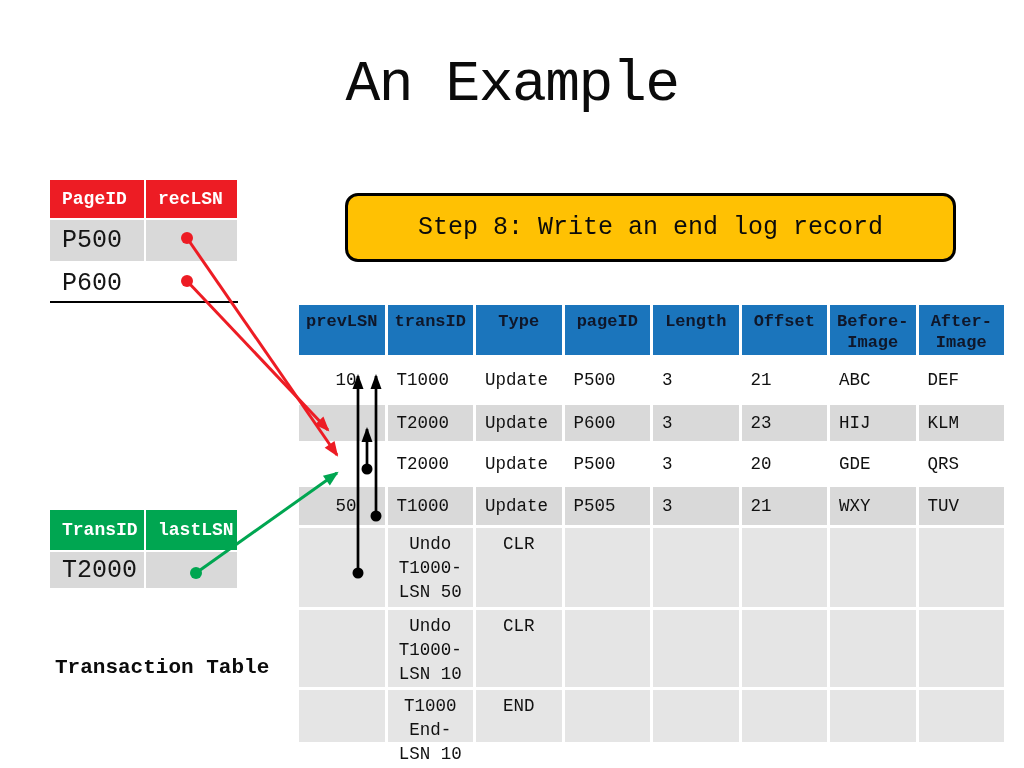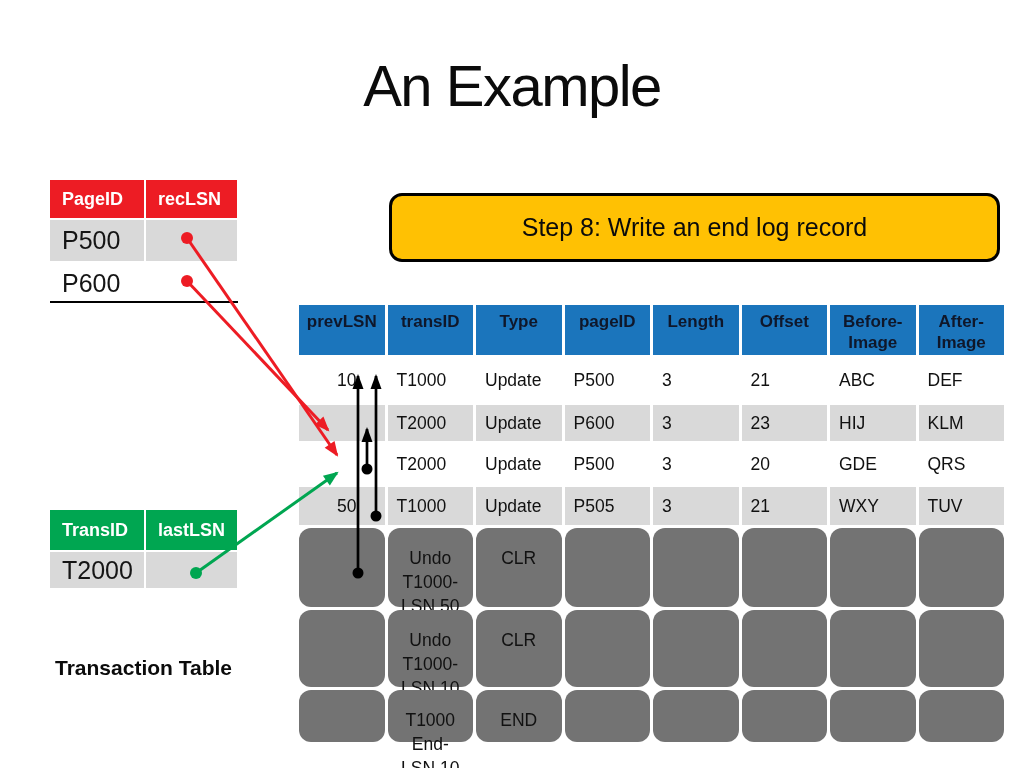--- a/index.html
+++ b/index.html
@@ -1,30 +1,30 @@
 <!DOCTYPE html>
 <html><head>
 <meta charset="utf-8">
 <style>
   html,body{margin:0;padding:0;background:#fff;}
   #canvas{
     position:relative;width:1024px;height:768px;background:#fff;overflow:hidden;
-    font-family:Liberation Sans, sans-serif;color:#000;
+    font-family:Liberation Mono, monospace;color:#000;
   }
   
   #title{
     position:absolute;top:52px;left:0;width:1024px;text-align:center;
     font-size:58px;letter-spacing:-1.5px;color:#0b0b0b;
   }
   
   #callout{
     position:absolute;left:345px;top:193px;width:605px;height:63px;
     background:#FFC103;border:3.5px solid #000;border-radius:13px;
     display:flex;align-items:center;justify-content:center;
-    font-size:25px;color:#0b0b0b;margin-left:44px;
+    font-size:25px;color:#0b0b0b;
   }
   
   .side-table{position:absolute;display:grid;gap:2px;}
   #dpt{left:50px;top:180px;grid-template-columns:94px 91px;grid-template-rows:38px 41px 40px;}
   #tt {left:50px;top:510px;grid-template-columns:94px 91px;grid-template-rows:40px 36px;}
   .side-table .hd{
     color:#fff;font-weight:bold;font-size:18px;display:flex;align-items:center;padding-left:12px;
   }
   #dpt .hd{background:#ED1C24;}
   #tt  .hd{background:#00A651;}
@@ -44,22 +44,22 @@
     background:#1B75BC;color:#0f172a;font-weight:bold;font-size:17px;
     display:flex;justify-content:center;padding-top:6px;text-align:center;
     white-space:pre-line;line-height:1.25;
   }
   #log-table .lc{
     display:flex;align-items:center;padding-left:9px;font-size:17.5px;color:#111;
   }
   #log-table .lc.white{background:#fff;}
   #log-table .lc.light{background:#D9D9D9;}
   #log-table .lc.dark{
-    background:#737373;padding:19px 0 0 0;align-items:flex-start;justify-content:center;
-    text-align:center;white-space:pre-line;line-height:1.36;border-radius:12px;
+    background:#e5e5e5;padding:5px 0 0 0;align-items:flex-start;justify-content:center;
+    text-align:center;white-space:pre-line;line-height:1.36;
   }
   #log-table .lc.c0{justify-content:flex-end;padding-left:0;padding-right:28px;}
   #log-table .lc.dark.c0{justify-content:center;padding-right:0;}
   
   #overlay{position:absolute;left:0;top:0;pointer-events:none;}
 </style>
 </head>
 <body>
 
 <div id="canvas">

